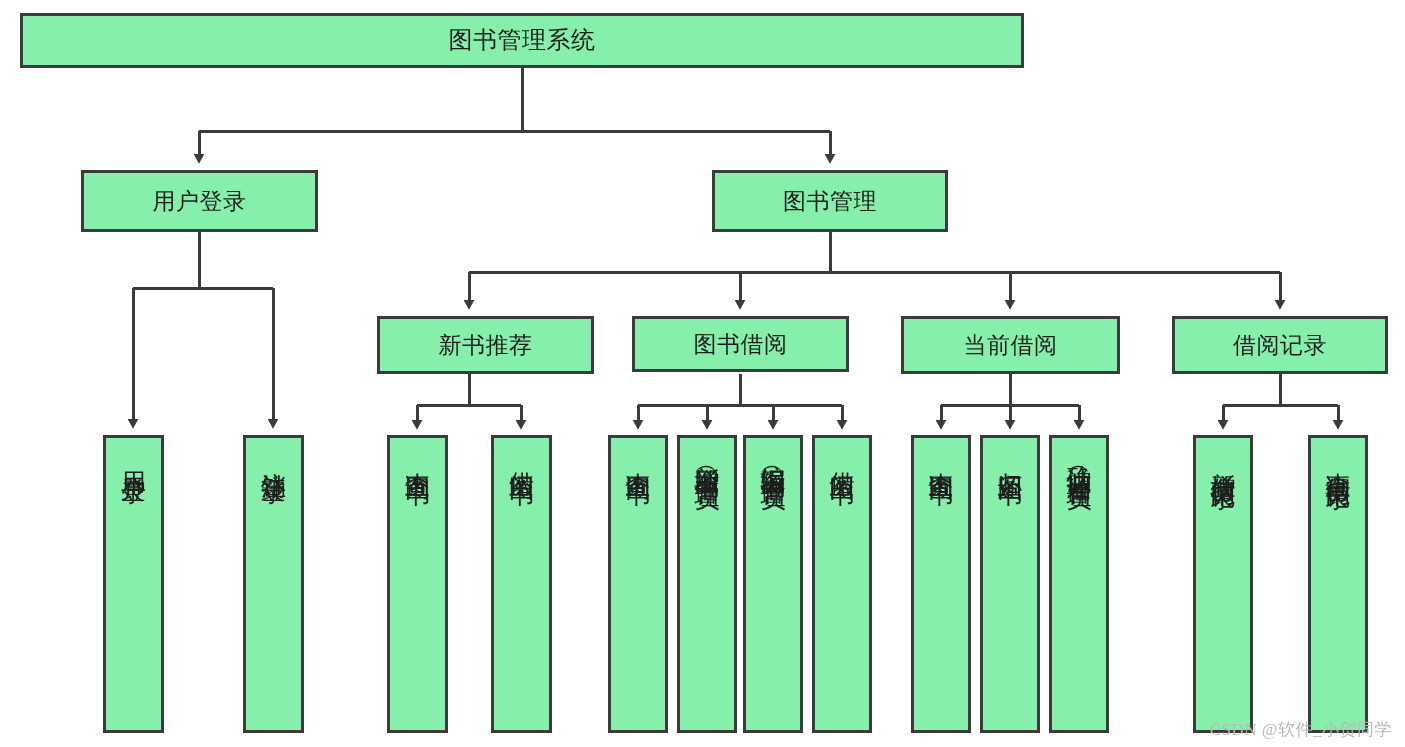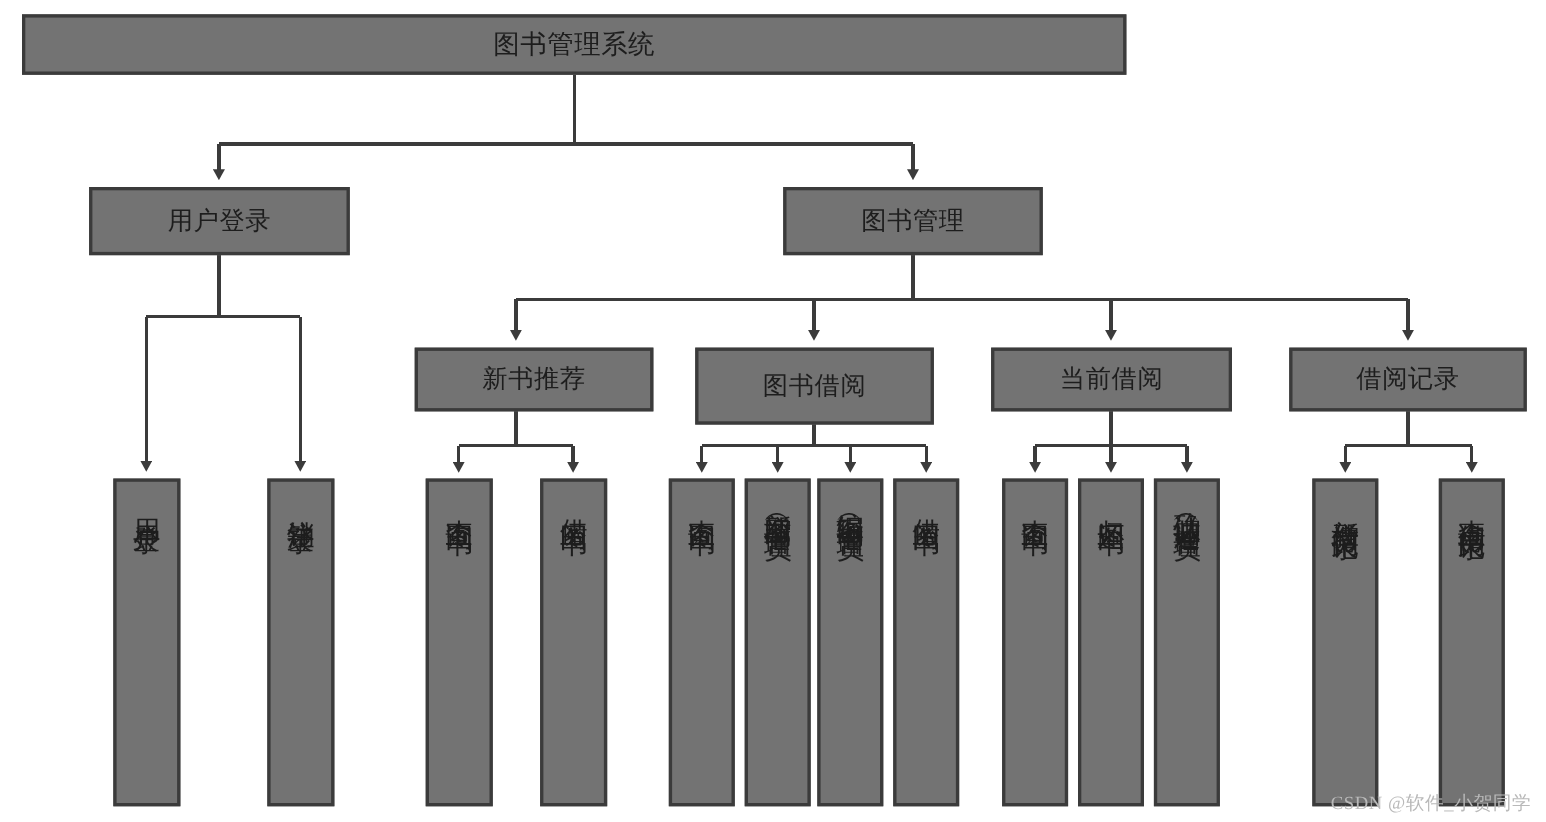--- a/index.html
+++ b/index.html
@@ -19,21 +19,21 @@
   #wires{
     position:absolute;
     left:0;top:0;
     width:1405px;height:747px;
     pointer-events:none;
   }
   
   .node{
     position:absolute;
     box-sizing:border-box;
-    background:#737373;
+    background:#86efac;
     border:3px solid #3b3b3b;
     display:flex;
     align-items:center;
     justify-content:center;
     color:#1d1d1d;
     z-index:3;
   }
   .node .lbl{
     display:block;
     line-height:1.22;
@@ -137,21 +137,21 @@
   <div class="node h" style="left:81px;top:170px;width:237px;height:62px;">
     <span class="lbl">用户登录</span>
   </div>
   <div class="node h" style="left:712px;top:170px;width:236px;height:62px;">
     <span class="lbl">图书管理</span>
   </div>
 
   <div class="node h" style="left:361px;top:316px;width:217px;height:58px;margin-left:16px;">
     <span class="lbl">新书推荐</span>
   </div>
-  <div class="node h" style="left:632px;top:316px;width:217px;height:70px;">
+  <div class="node h" style="left:632px;top:316px;width:217px;height:56px;">
     <span class="lbl">图书借阅</span>
   </div>
   <div class="node h" style="left:1172px;top:316px;width:216px;height:58px;">
     <span class="lbl">借阅记录</span>
   </div>
   <div class="node h" style="left:901px;top:316px;width:219px;height:58px;">
     <span class="lbl">当前借阅</span>
   </div>
 
   <div class="node v" style="left:103px;top:435px;width:61px;height:298px;">

